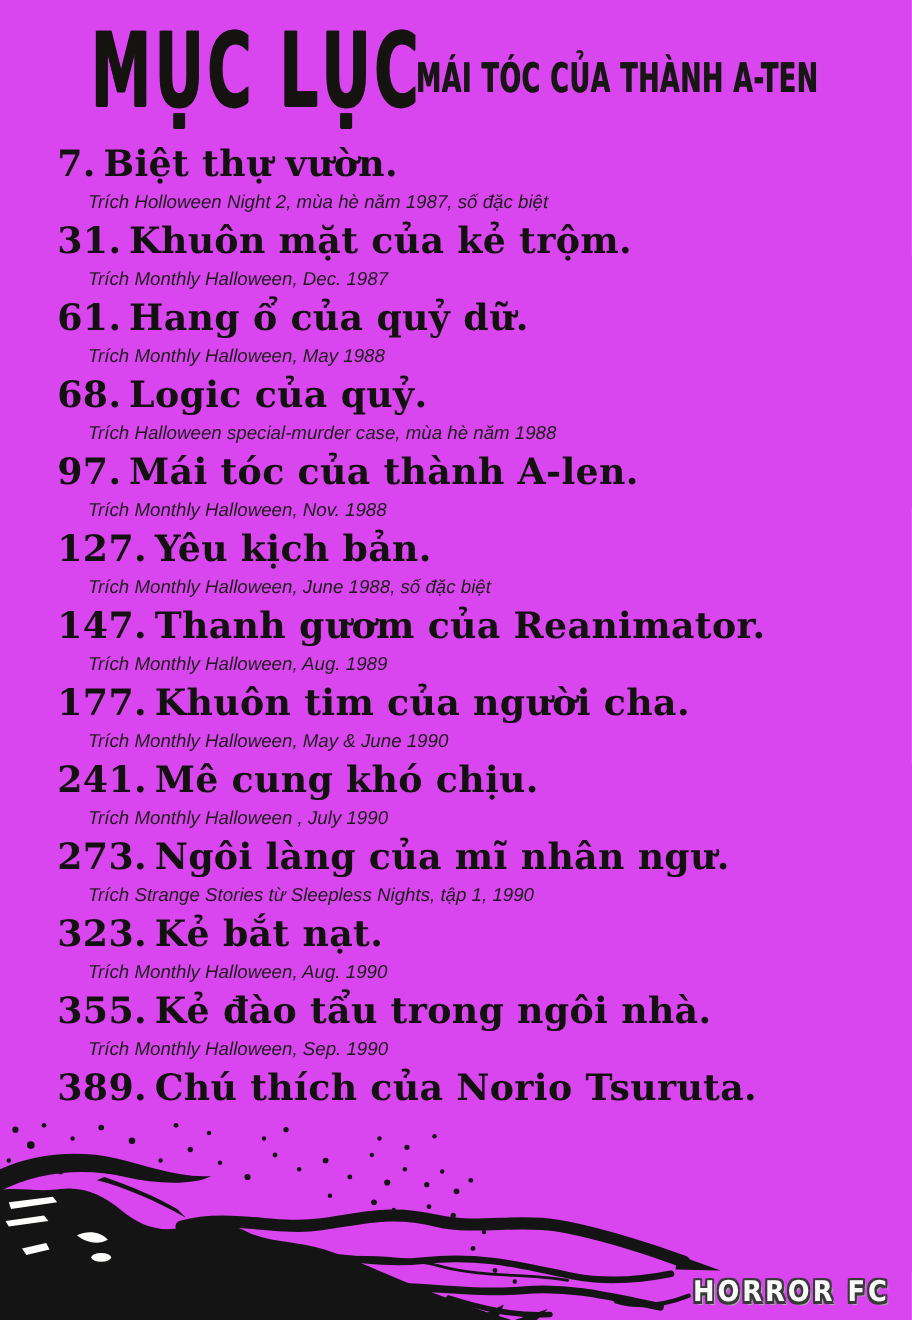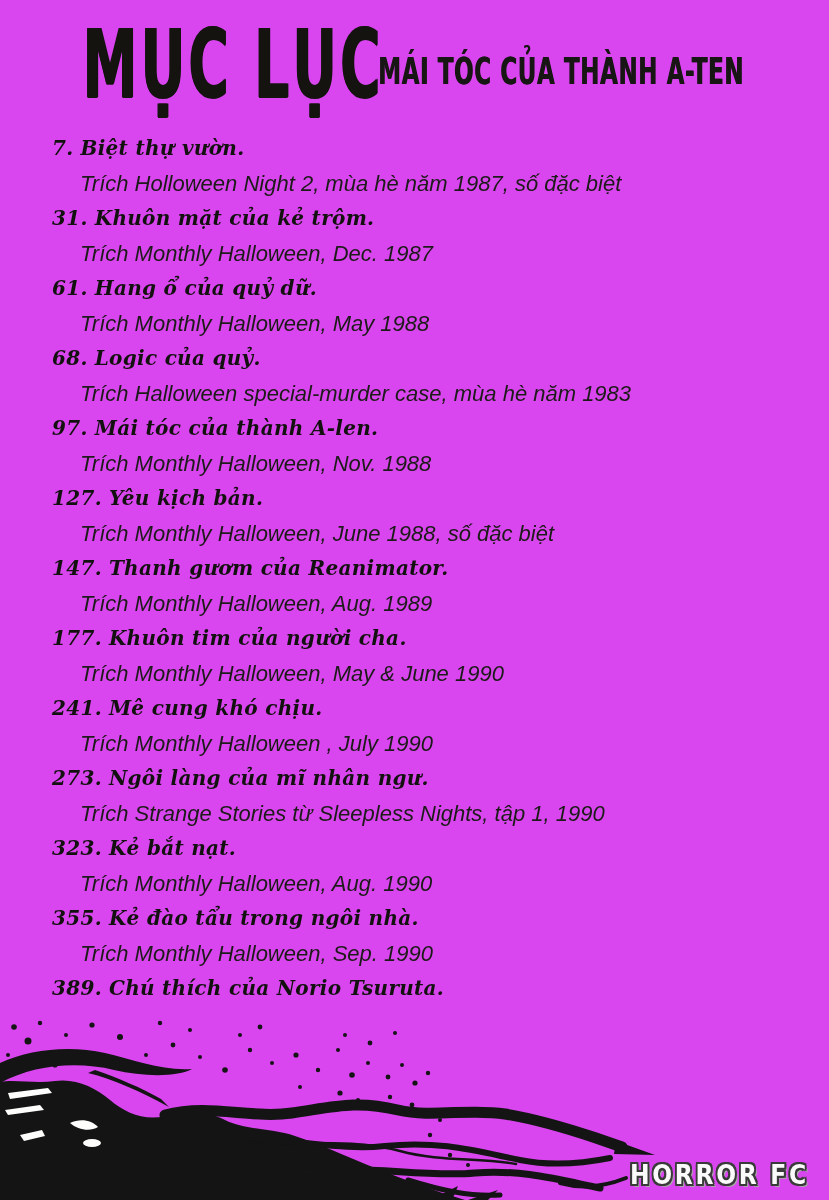--- a/index.html
+++ b/index.html
@@ -57,34 +57,33 @@
     left: 52px;
     top: 130px;
     right: 24px;
     margin: 0;
     padding: 0;
     list-style: none;
   }
   .entry { height: 70px; }
   .entry-line {
     font-family: "DejaVu Serif", serif;
-    font-style: italic;
-    font-weight: 700;
-    font-size: 20px;
+    font-weight: 700;
+    font-size: 33px;
     line-height: 37px;
     letter-spacing: 0.3px;
     color: #13110f;
     white-space: nowrap;
   }
   .entry-line .num { margin-right: 7px; }
   .entry-source {
     font-family: "Liberation Sans", sans-serif;
     font-style: italic;
     font-weight: 400;
-    font-size: 22px;
+    font-size: 17px;
     line-height: 33px;
     padding-left: 28px;
     color: #1d1b19;
     white-space: nowrap;
   }
   .entry-source:empty { display: none; }
 
   
   .splash {
     position: absolute;
@@ -134,21 +133,21 @@
     <li class="entry">
       <div class="entry-line"><span class="num">31.</span><span>Khuôn mặt của kẻ trộm.</span></div>
       <div class="entry-source">Trích Monthly Halloween, Dec. 1987</div>
     </li>
     <li class="entry">
       <div class="entry-line"><span class="num">61.</span><span>Hang ổ của quỷ dữ.</span></div>
       <div class="entry-source">Trích Monthly Halloween, May 1988</div>
     </li>
     <li class="entry">
       <div class="entry-line"><span class="num">68.</span><span>Logic của quỷ.</span></div>
-      <div class="entry-source">Trích Halloween special-murder case, mùa hè năm 1983</div>
+      <div class="entry-source">Trích Halloween special-murder case, mùa hè năm 1988</div>
     </li>
     <li class="entry">
       <div class="entry-line"><span class="num">97.</span><span>Mái tóc của thành A-len.</span></div>
       <div class="entry-source">Trích Monthly Halloween, Nov. 1988</div>
     </li>
     <li class="entry">
       <div class="entry-line"><span class="num">127.</span><span>Yêu kịch bản.</span></div>
       <div class="entry-source">Trích Monthly Halloween, June 1988, số đặc biệt</div>
     </li>
     <li class="entry">

